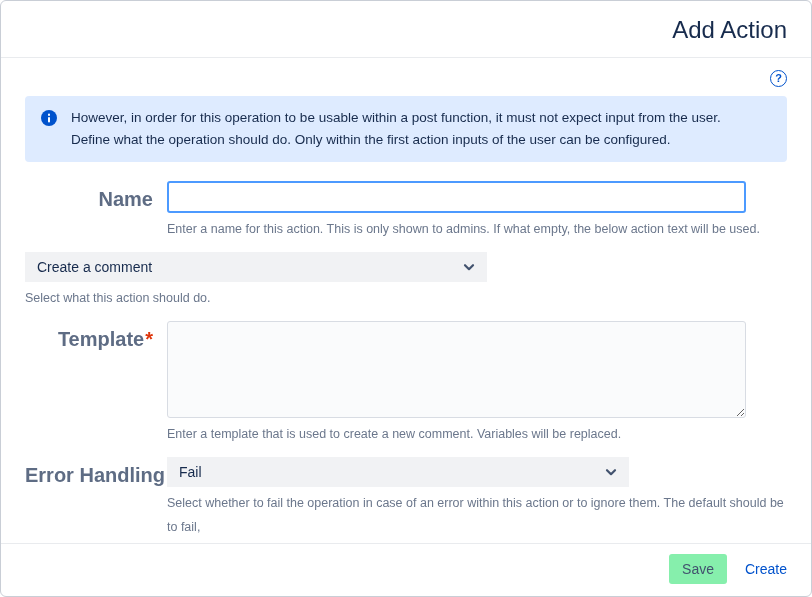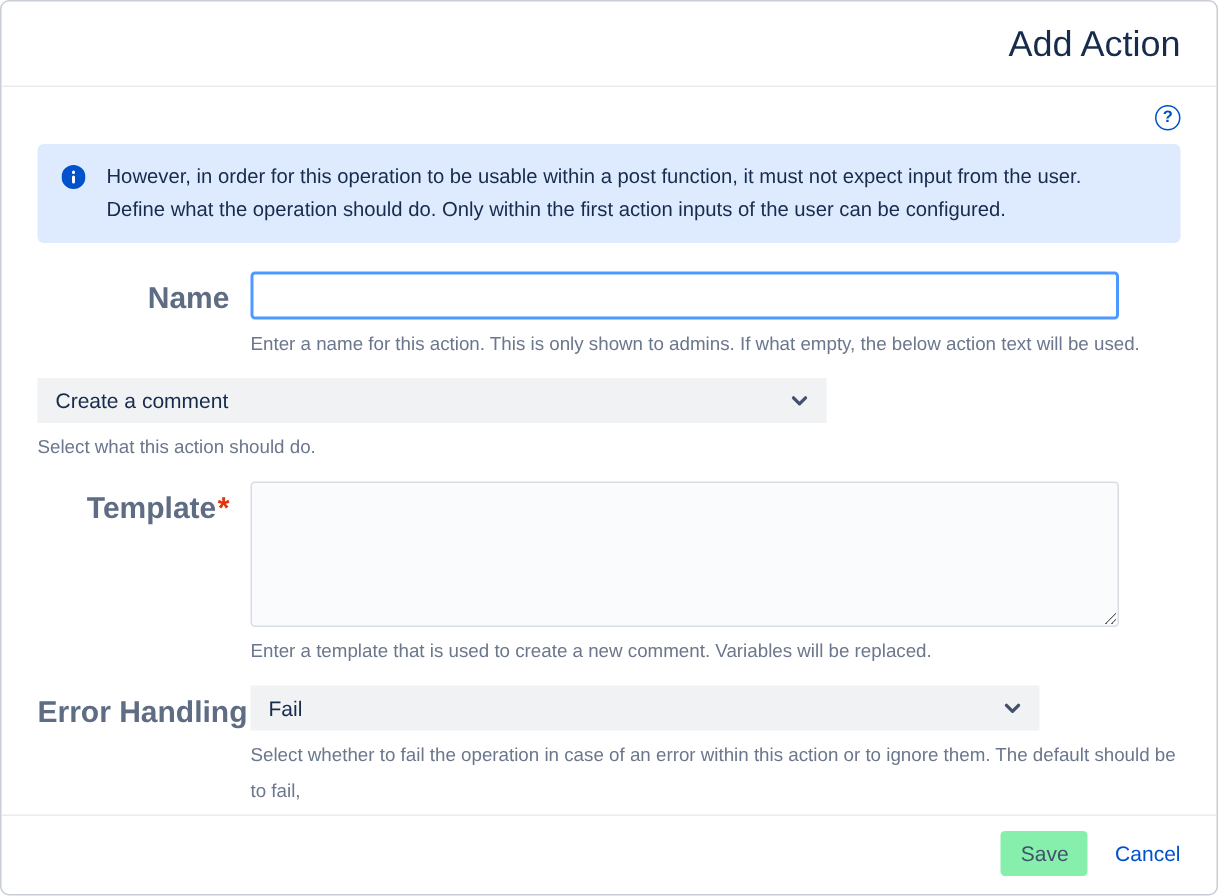--- a/index.html
+++ b/index.html
@@ -54,21 +54,21 @@
   .req { color: #DE350B; margin-left: 1px; }
   .field-col { flex: 1 1 auto; min-width: 0; }
 
   .text-input {
     width: 579px; height: 32px;
     border: 2px solid #4C9AFF; border-radius: 3px;
     padding: 0 8px; font-size: 14px; color: #172B4D;
     outline: none; background: #fff; font-family: inherit;
   }
   .select {
-    width: 526px; height: 30px;
+    width: 462px; height: 30px;
     background: #F1F2F4; border-radius: 0;
     display: flex; align-items: center; justify-content: space-between;
     padding: 0 10px 0 12px; cursor: pointer;
   }
   .select-value { font-size: 14px; color: #172B4D; }
   .chevron { display: flex; align-items: center; }
   .textarea {
     width: 579px; height: 97px;
     border: 1px solid #d8dce3; background: #FAFBFC; border-radius: 3px;
     resize: both; font-family: inherit; font-size: 14px; color: #172B4D;
@@ -178,16 +178,16 @@
             <span class="line">especially if the next action depends on this one.</span>
           </div>
         </div>
       </div>
 
     </div>
   </div>
 
   <div class="modal-footer">
     <button class="btn-save">Save</button>
-    <a class="btn-cancel">Cancel</a>
+    <a class="btn-cancel">Create</a>
   </div>
 
 </div>
 
 </body></html>

